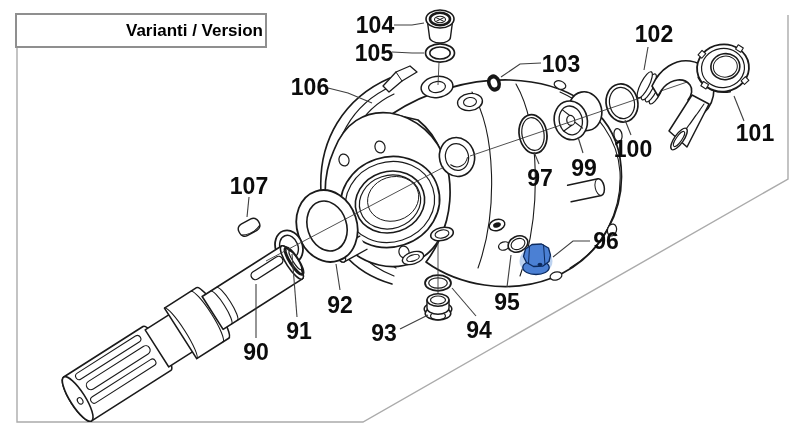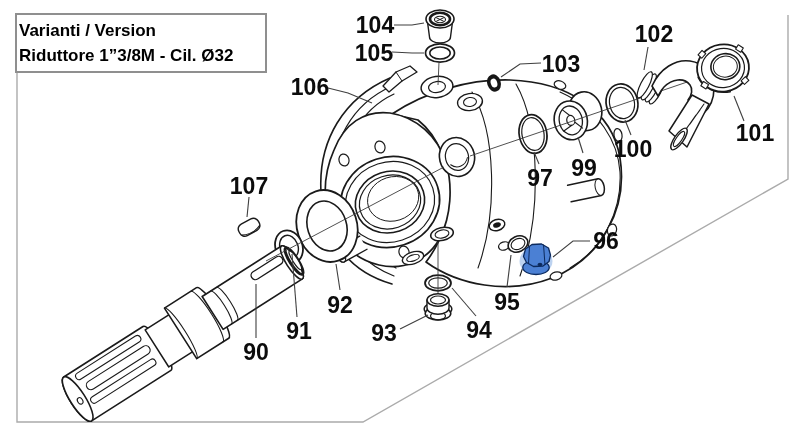--- a/index.html
+++ b/index.html
@@ -8,31 +8,30 @@
   #stage svg{position:absolute;left:0;top:0;}
   .ln{fill:none;stroke:#1a1a1a;stroke-linecap:round;stroke-linejoin:round;}
   .fw{fill:#ffffff;stroke:#1a1a1a;stroke-linecap:round;stroke-linejoin:round;}
   .dk{fill:#161616;stroke:none;}
   .ax{stroke:#3c3c3c;stroke-width:0.9;fill:none;}
   .ld{stroke:#3f3f3f;stroke-width:1.1;fill:none;}
   .frame{fill:none;stroke:#ababab;stroke-width:1.4;}
   .pl{font-family:"Liberation Sans",sans-serif;font-weight:bold;font-size:23px;
       fill:#0c0c0c;text-anchor:middle;}
   .variant-box{position:absolute;left:15px;top:13px;width:252px;box-sizing:border-box;
-      border:2px solid #8f8f8f;background:#fff;padding:3px 2px;text-align:left;
+      border:2px solid #8f8f8f;background:#fff;padding:3px 2px;text-align:right;
       font-weight:bold;font-size:17px;line-height:25px;color:#000;z-index:5;}
 </style>
 </head>
 <body>
 
 <div id="stage">
 
   <div class="variant-box">
     <div>Varianti / Version</div>
-    <div>Riduttore 1”3/8M - Cil. Ø32</div>
   </div>
 
   <svg width="800" height="431" viewBox="0 0 800 431">
 
     <polyline class="frame" points="788,15 788,179 363,422 17,422 17,14"></polyline>
 
     <g>
 
       <path class="fw" stroke-width="1.7" d="M 392 114 C 425 92 468 79 510 80 C 568 82 612 110 620 158 C 628 208 602 258 552 278 C 508 295 458 285 426 262 C 440 244 448 222 449 196 C 450 165 438 136 418 120 Z"></path>
       <path class="ln" stroke-width="1.1" d="M 472 92 C 496 132 498 212 478 268"></path>

